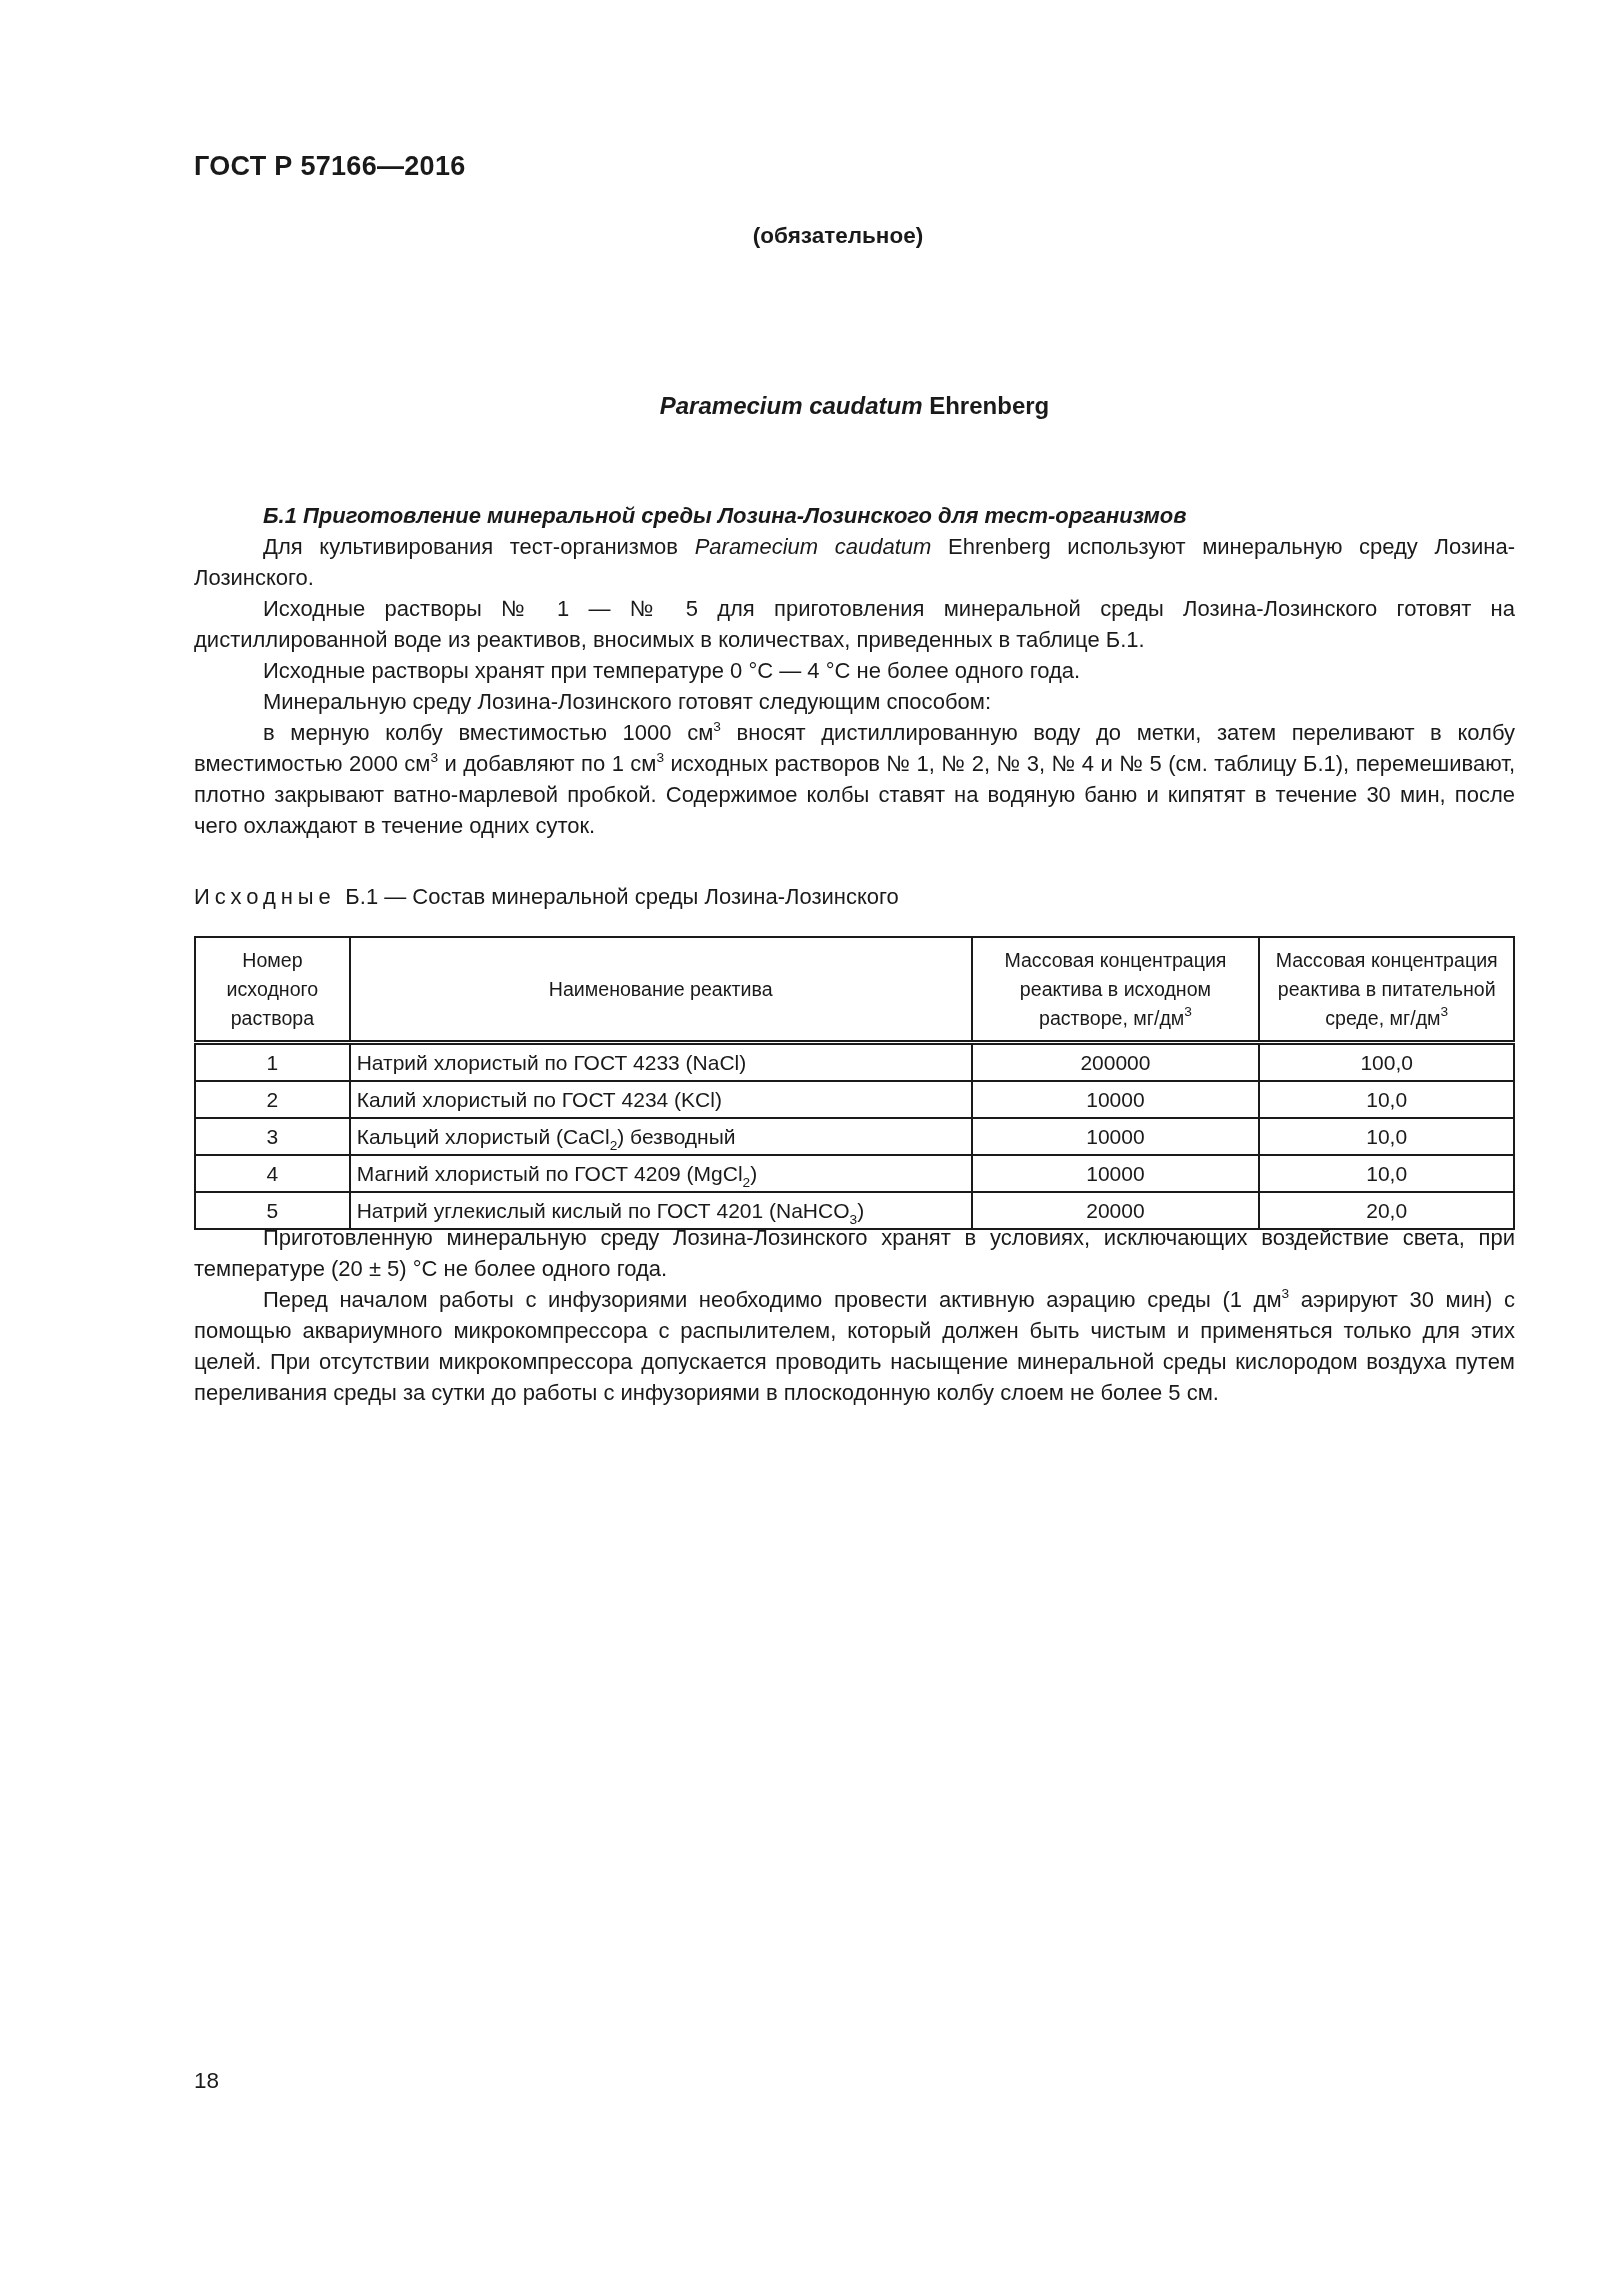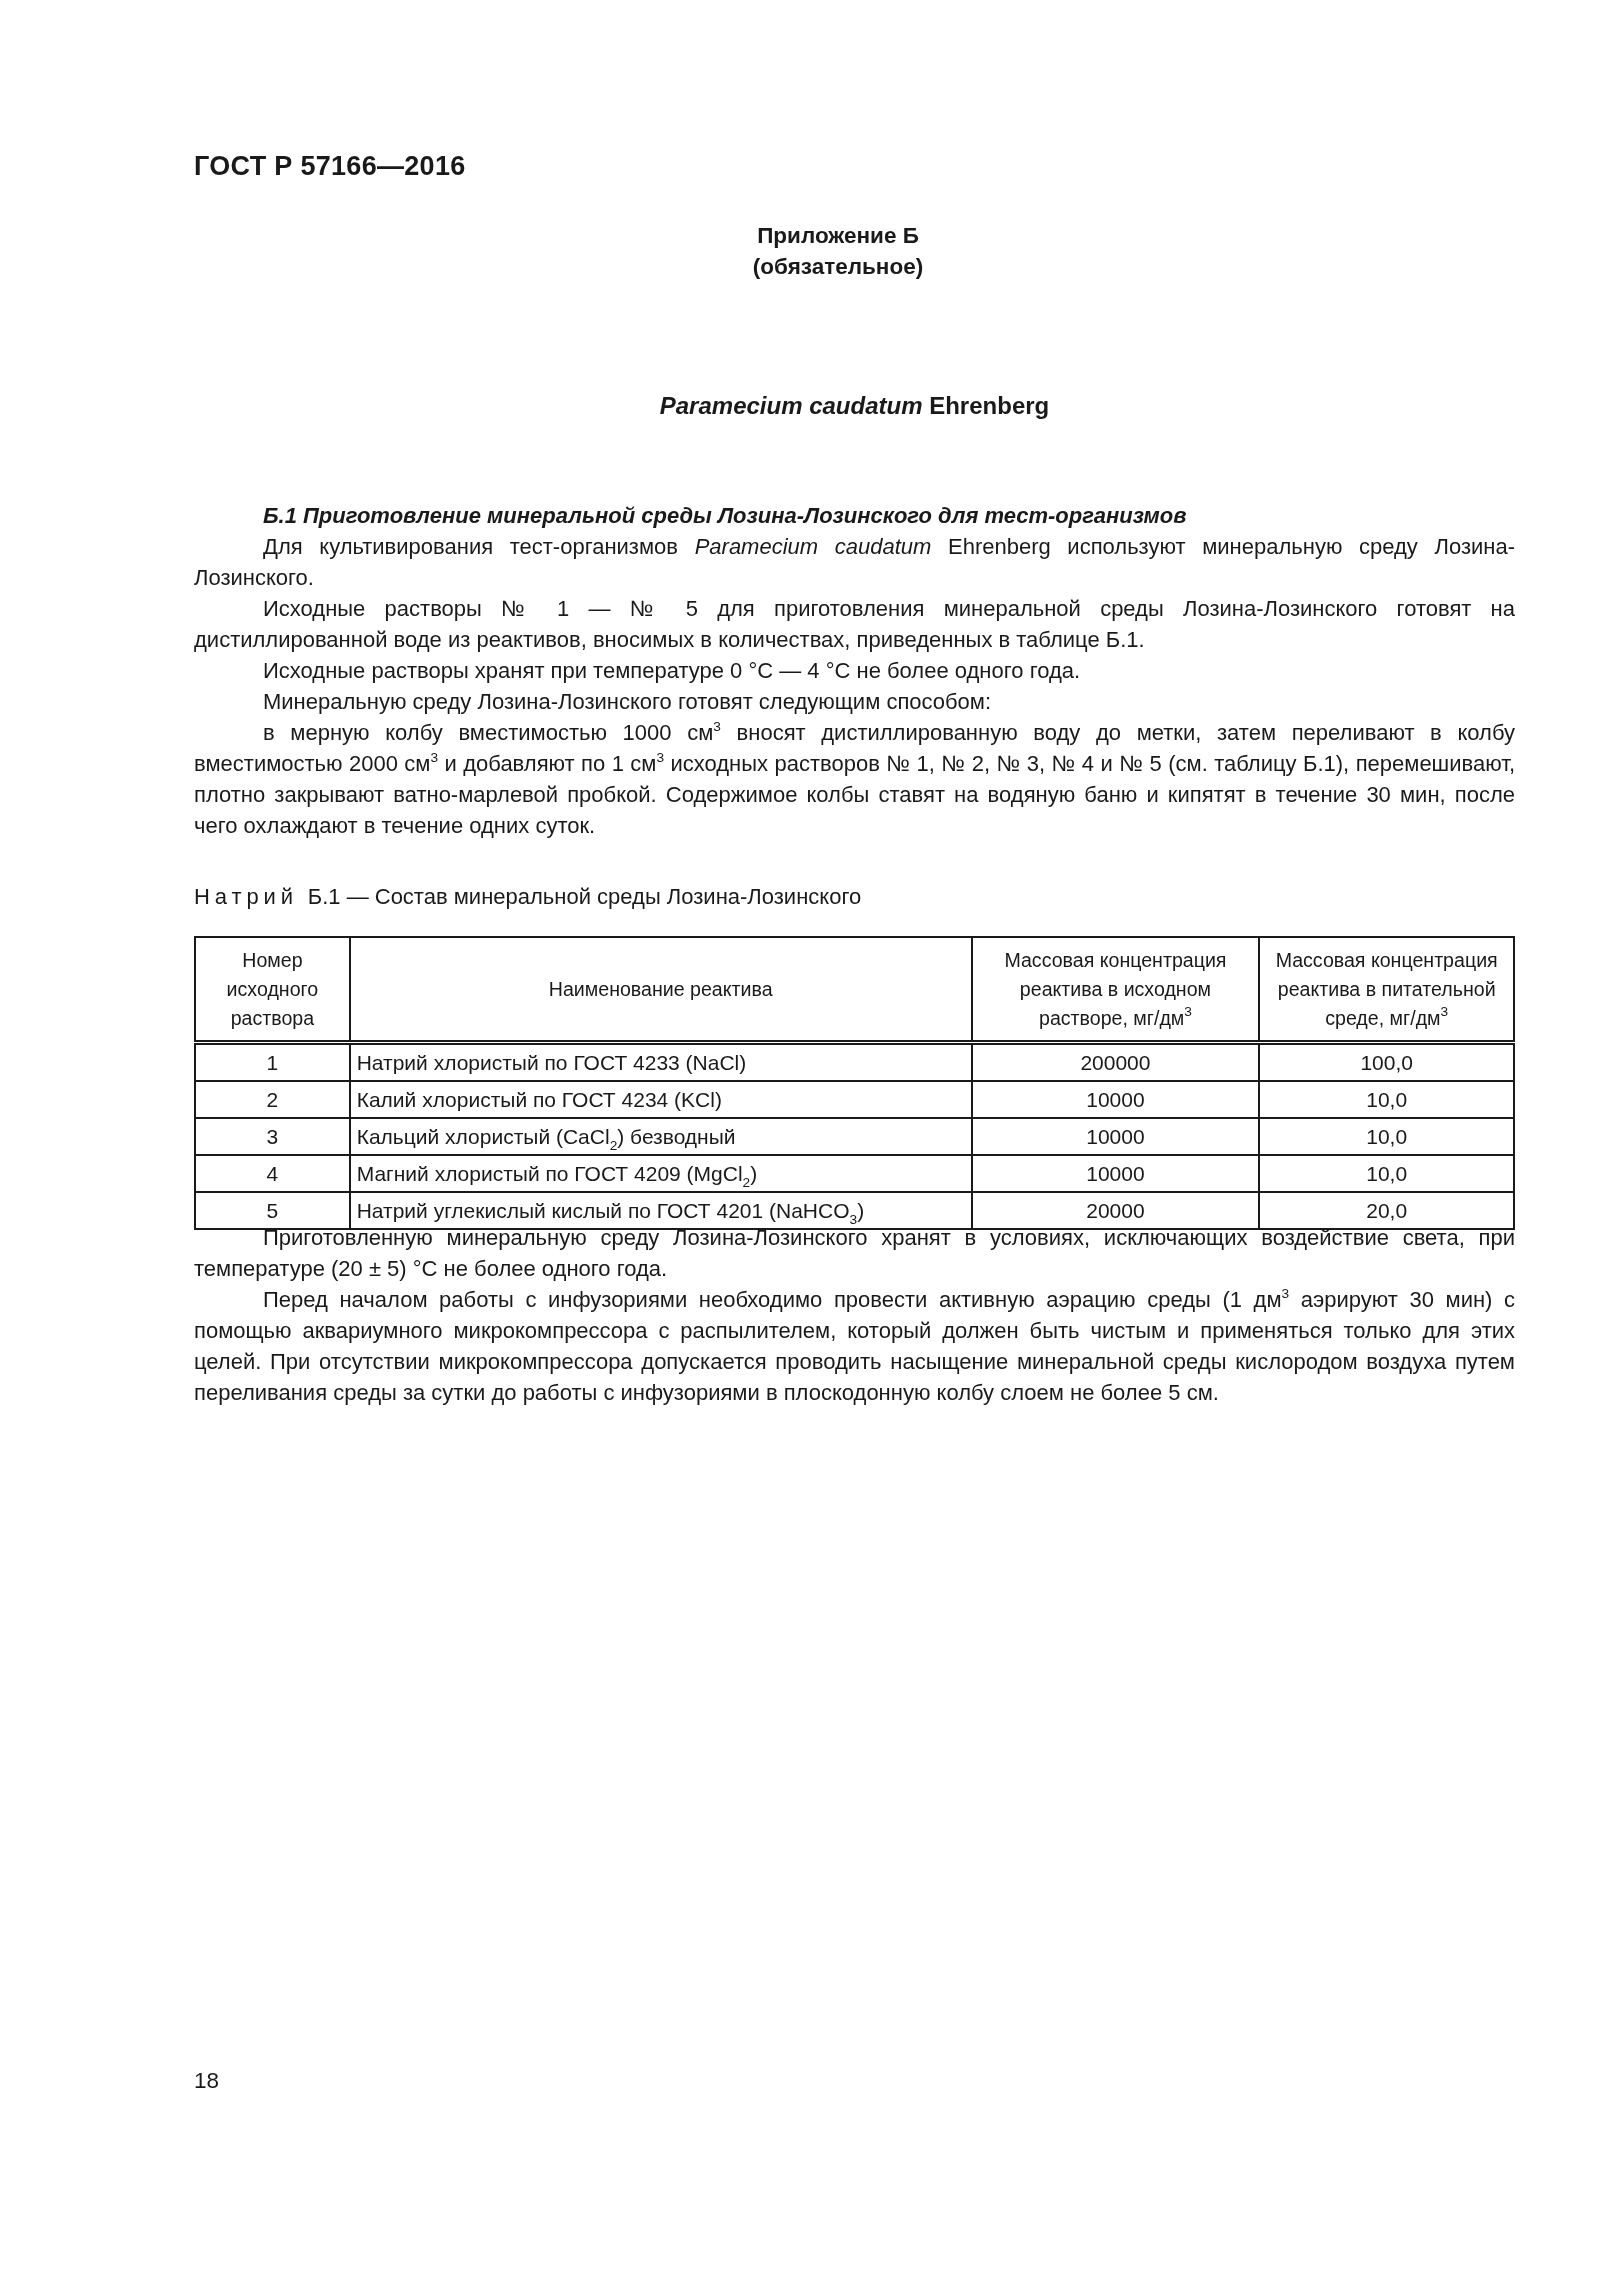--- a/index.html
+++ b/index.html
@@ -32,39 +32,38 @@
   .col-name { width: 608px; }
   .col-c1 { width: 274px; }
   .page-num { left: 194px; top: 2068px; font-size: 22.5px; }
 </style>
 </head>
 <body>
 
 <div class="abs doc-header">ГОСТ Р 57166—2016</div>
 
 <div class="abs appendix" style="top:220px;">
-  <span class="line">Приложение Б</span>
   <span class="line">(обязательное)</span>
 </div>
 
 <div class="abs main-title">
   <div><i>Paramecium caudatum</i><span> Ehrenberg</span></div>
 </div>
 
 <div class="abs body-text" style="top:500px;">
   <p class="section-heading">Б.1 Приготовление минеральной среды Лозина-Лозинского для тест-организмов</p>
   <p><span>Для культивирования тест-организмов </span><i>Paramecium caudatum</i><span> Ehrenberg используют минеральную среду Лозина-Лозинского.</span></p>
   <p>Исходные растворы № 1 — № 5 для приготовления минеральной среды Лозина-Лозинского готовят на дистиллированной воде из реактивов, вносимых в количествах, приведенных в таблице Б.1.</p>
   <p>Исходные растворы хранят при температуре 0 °С — 4 °С не более одного года.</p>
   <p>Минеральную среду Лозина-Лозинского готовят следующим способом:</p>
   <p><span>в мерную колбу вместимостью 1000 см</span><sup>3</sup><span> вносят дистиллированную воду до метки, затем переливают в колбу вместимостью 2000 см</span><sup>3</sup><span> и добавляют по 1 см</span><sup>3</sup><span> исходных растворов № 1, № 2, № 3, № 4 и № 5 (см. таблицу Б.1), перемешивают, плотно закрывают ватно-марлевой пробкой. Содержимое колбы ставят на водяную баню и кипятят в течение 30 мин, после чего охлаждают в течение одних суток.</span></p>
 </div>
 
 <div class="abs caption">
-  <span class="spaced">Натрий</span><span>Б.1 — Состав минеральной среды Лозина-Лозинского</span>
+  <span class="spaced">Исходные</span><span>Б.1 — Состав минеральной среды Лозина-Лозинского</span>
 </div>
 
 <table class="b1">
   <thead>
     <tr>
       <th class="col-num">Номер исходного раствора</th>
       <th class="col-name">Наименование реактива</th>
       <th class="col-c1"><span>Массовая концентрация реактива в исходном растворе, мг/дм</span><sup>3</sup></th>
       <th><span>Массовая концентрация реактива в питательной среде, мг/дм</span><sup>3</sup></th>
     </tr>

